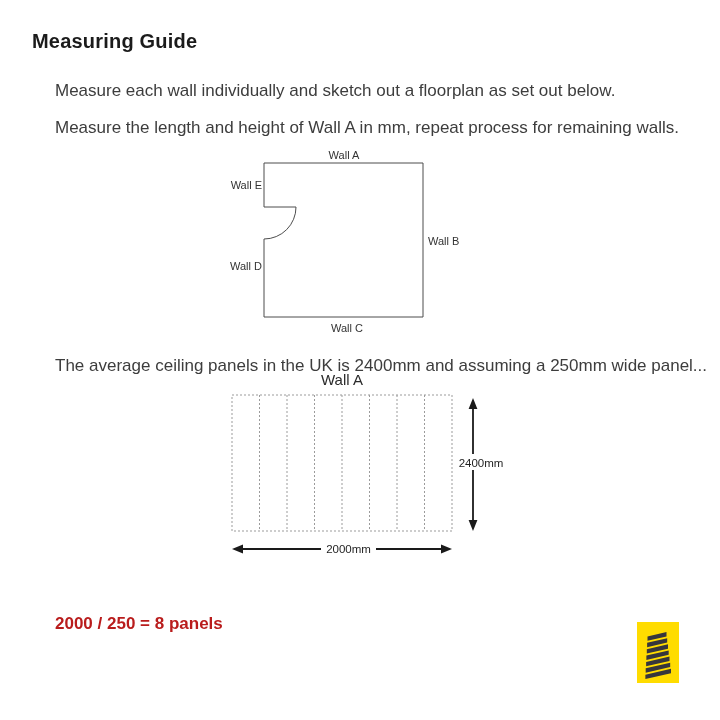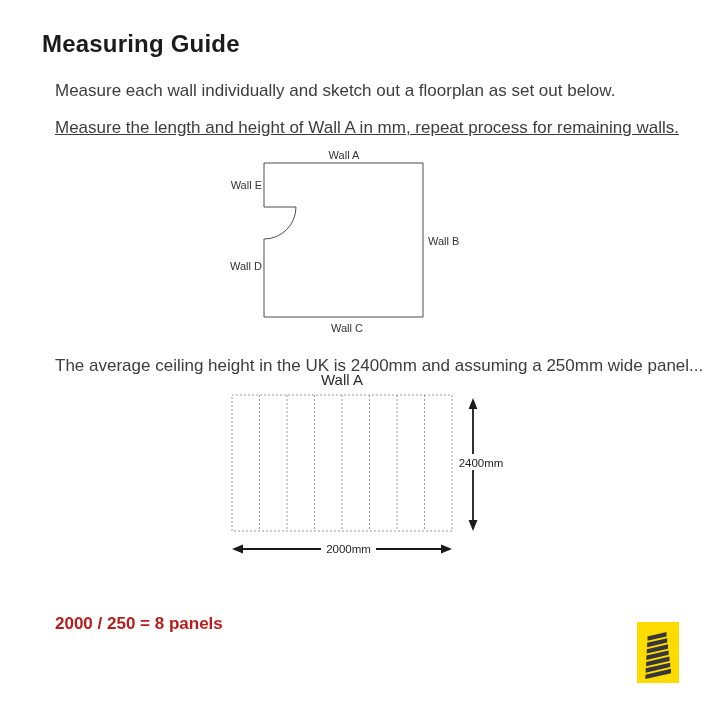--- a/index.html
+++ b/index.html
@@ -6,38 +6,38 @@
   .page {
     position: relative;
     width: 720px;
     height: 720px;
     background: #ffffff;
     font-family: "Liberation Sans", sans-serif;
     overflow: hidden;
   }
   .title {
     position: absolute;
-    left: 42px; top: 30px;
-    font-size: 24px;
+    left: 32px; top: 30px;
+    font-size: 20px;
     font-weight: bold;
     color: #1b1b1b;
     margin: 0;
     letter-spacing: 0.2px;
   }
   .para {
     position: absolute;
     left: 46px;
     font-size: 17px;
     color: #3d3d3d;
     margin: 9px;
     white-space: nowrap;
   }
   .para.bold { font-weight: bold; color: #b91c1c; }
   .p-intro   { top: 72px; }
-  .p-measure { top: 109px; text-decoration: underline; }
+  .p-measure { top: 109px; }
   .p-ceiling { top: 347px; }
   .p-divide  { top: 582px; }
   .p-formula { top: 605px; }
   .p-repeat  { top: 634px; }
 
   .floorplan-svg { position: absolute; left: 220px; top: 145px; }
   .floorplan-svg path { fill: none; stroke: #4d4d4d; stroke-width: 1; }
   .floorplan-svg text {
     font-family: "Liberation Sans", sans-serif;
     font-size: 11px;
@@ -91,21 +91,21 @@
   <svg class="floorplan-svg" data-name="floorplan-diagram" width="260" height="200" viewBox="0 0 260 200">
     <path data-name="floorplan-walls" d="M44,62 L44,18 L203,18 L203,172 L44,172 L44,94"></path>
     <path data-name="door-swing-icon" d="M44,62 H76 A32,32 0 0 1 44,94"></path>
     <text data-name="wall-a-label" x="124" y="14" text-anchor="middle">Wall A</text>
     <text data-name="wall-e-label" x="42" y="44" text-anchor="end">Wall E</text>
     <text data-name="wall-b-label" x="208" y="100" text-anchor="start">Wall B</text>
     <text data-name="wall-d-label" x="42" y="125" text-anchor="end">Wall D</text>
     <text data-name="wall-c-label" x="127" y="187" text-anchor="middle">Wall C</text>
   </svg>
 
-  <p class="para p-ceiling" data-name="ceiling-paragraph">The average ceiling height in the UK is 2400mm and assuming a 250mm wide panel...</p>
+  <p class="para p-ceiling" data-name="ceiling-paragraph">The average ceiling panels in the UK is 2400mm and assuming a 250mm wide panel...</p>
 
   <div class="panel-title" data-name="panel-diagram-title">Wall A</div>
 
   <svg class="panel-svg" data-name="wall-a-panel-diagram" width="290" height="180" viewBox="0 0 290 180">
     <rect class="panel-rect" data-name="panel-wall-outline" x="7" y="5" width="220" height="136"></rect>
     <g data-name="panel-dividers">
         <line x1="34.5" y1="5" x2="34.5" y2="141"></line>
         <line x1="62" y1="5" x2="62" y2="141"></line>
         <line x1="89.5" y1="5" x2="89.5" y2="141"></line>
         <line x1="117" y1="5" x2="117" y2="141"></line>

